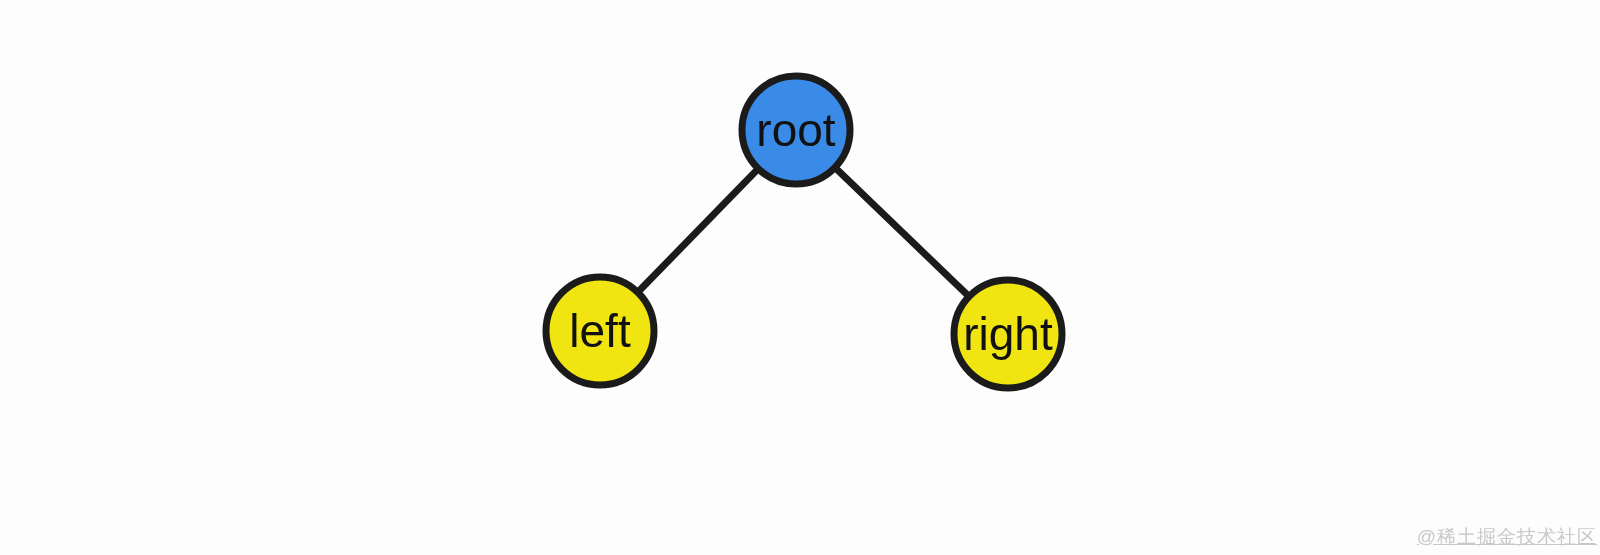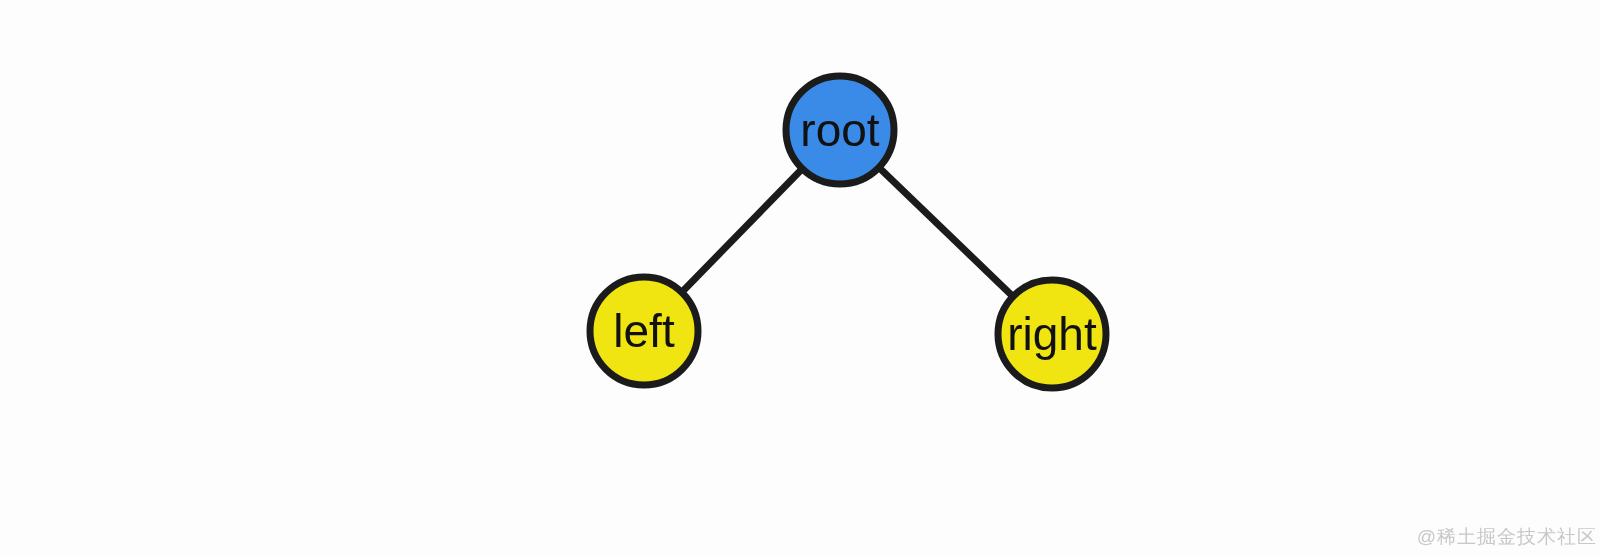--- a/index.html
+++ b/index.html
@@ -10,21 +10,20 @@
     width: 1600px;
     height: 555px;
     position: relative;
     background: #fdfdfd;
     overflow: hidden;
     font-family: "Liberation Sans", sans-serif;
   }
   .stage {
     position: absolute;
     inset: 0;
-    padding-left: 44px;
   }
   svg {
     display: block;
   }
   .edge {
     fill: none;
     stroke-width: 7;
     stroke-linecap: round;
   }
   .node-circle {
@@ -37,20 +36,21 @@
     text-anchor: middle;
   }
   .watermark {
     position: absolute;
     right: 3px;
     bottom: 5px;
     font-size: 19px;
     letter-spacing: 1px;
     color: #c8c8c8;
     user-select: none;
+    text-decoration: underline;
   }
 </style>
 </head>
 <body>
 
 <div class="stage">
   <svg width="1600" height="555" viewBox="0 0 1600 555">
 
     <line class="edge" x1="796" y1="130" x2="600" y2="331" stroke="#1b1b1b"></line>
     <line class="edge" x1="796" y1="130" x2="1008" y2="334" stroke="#1b1b1b"></line>

